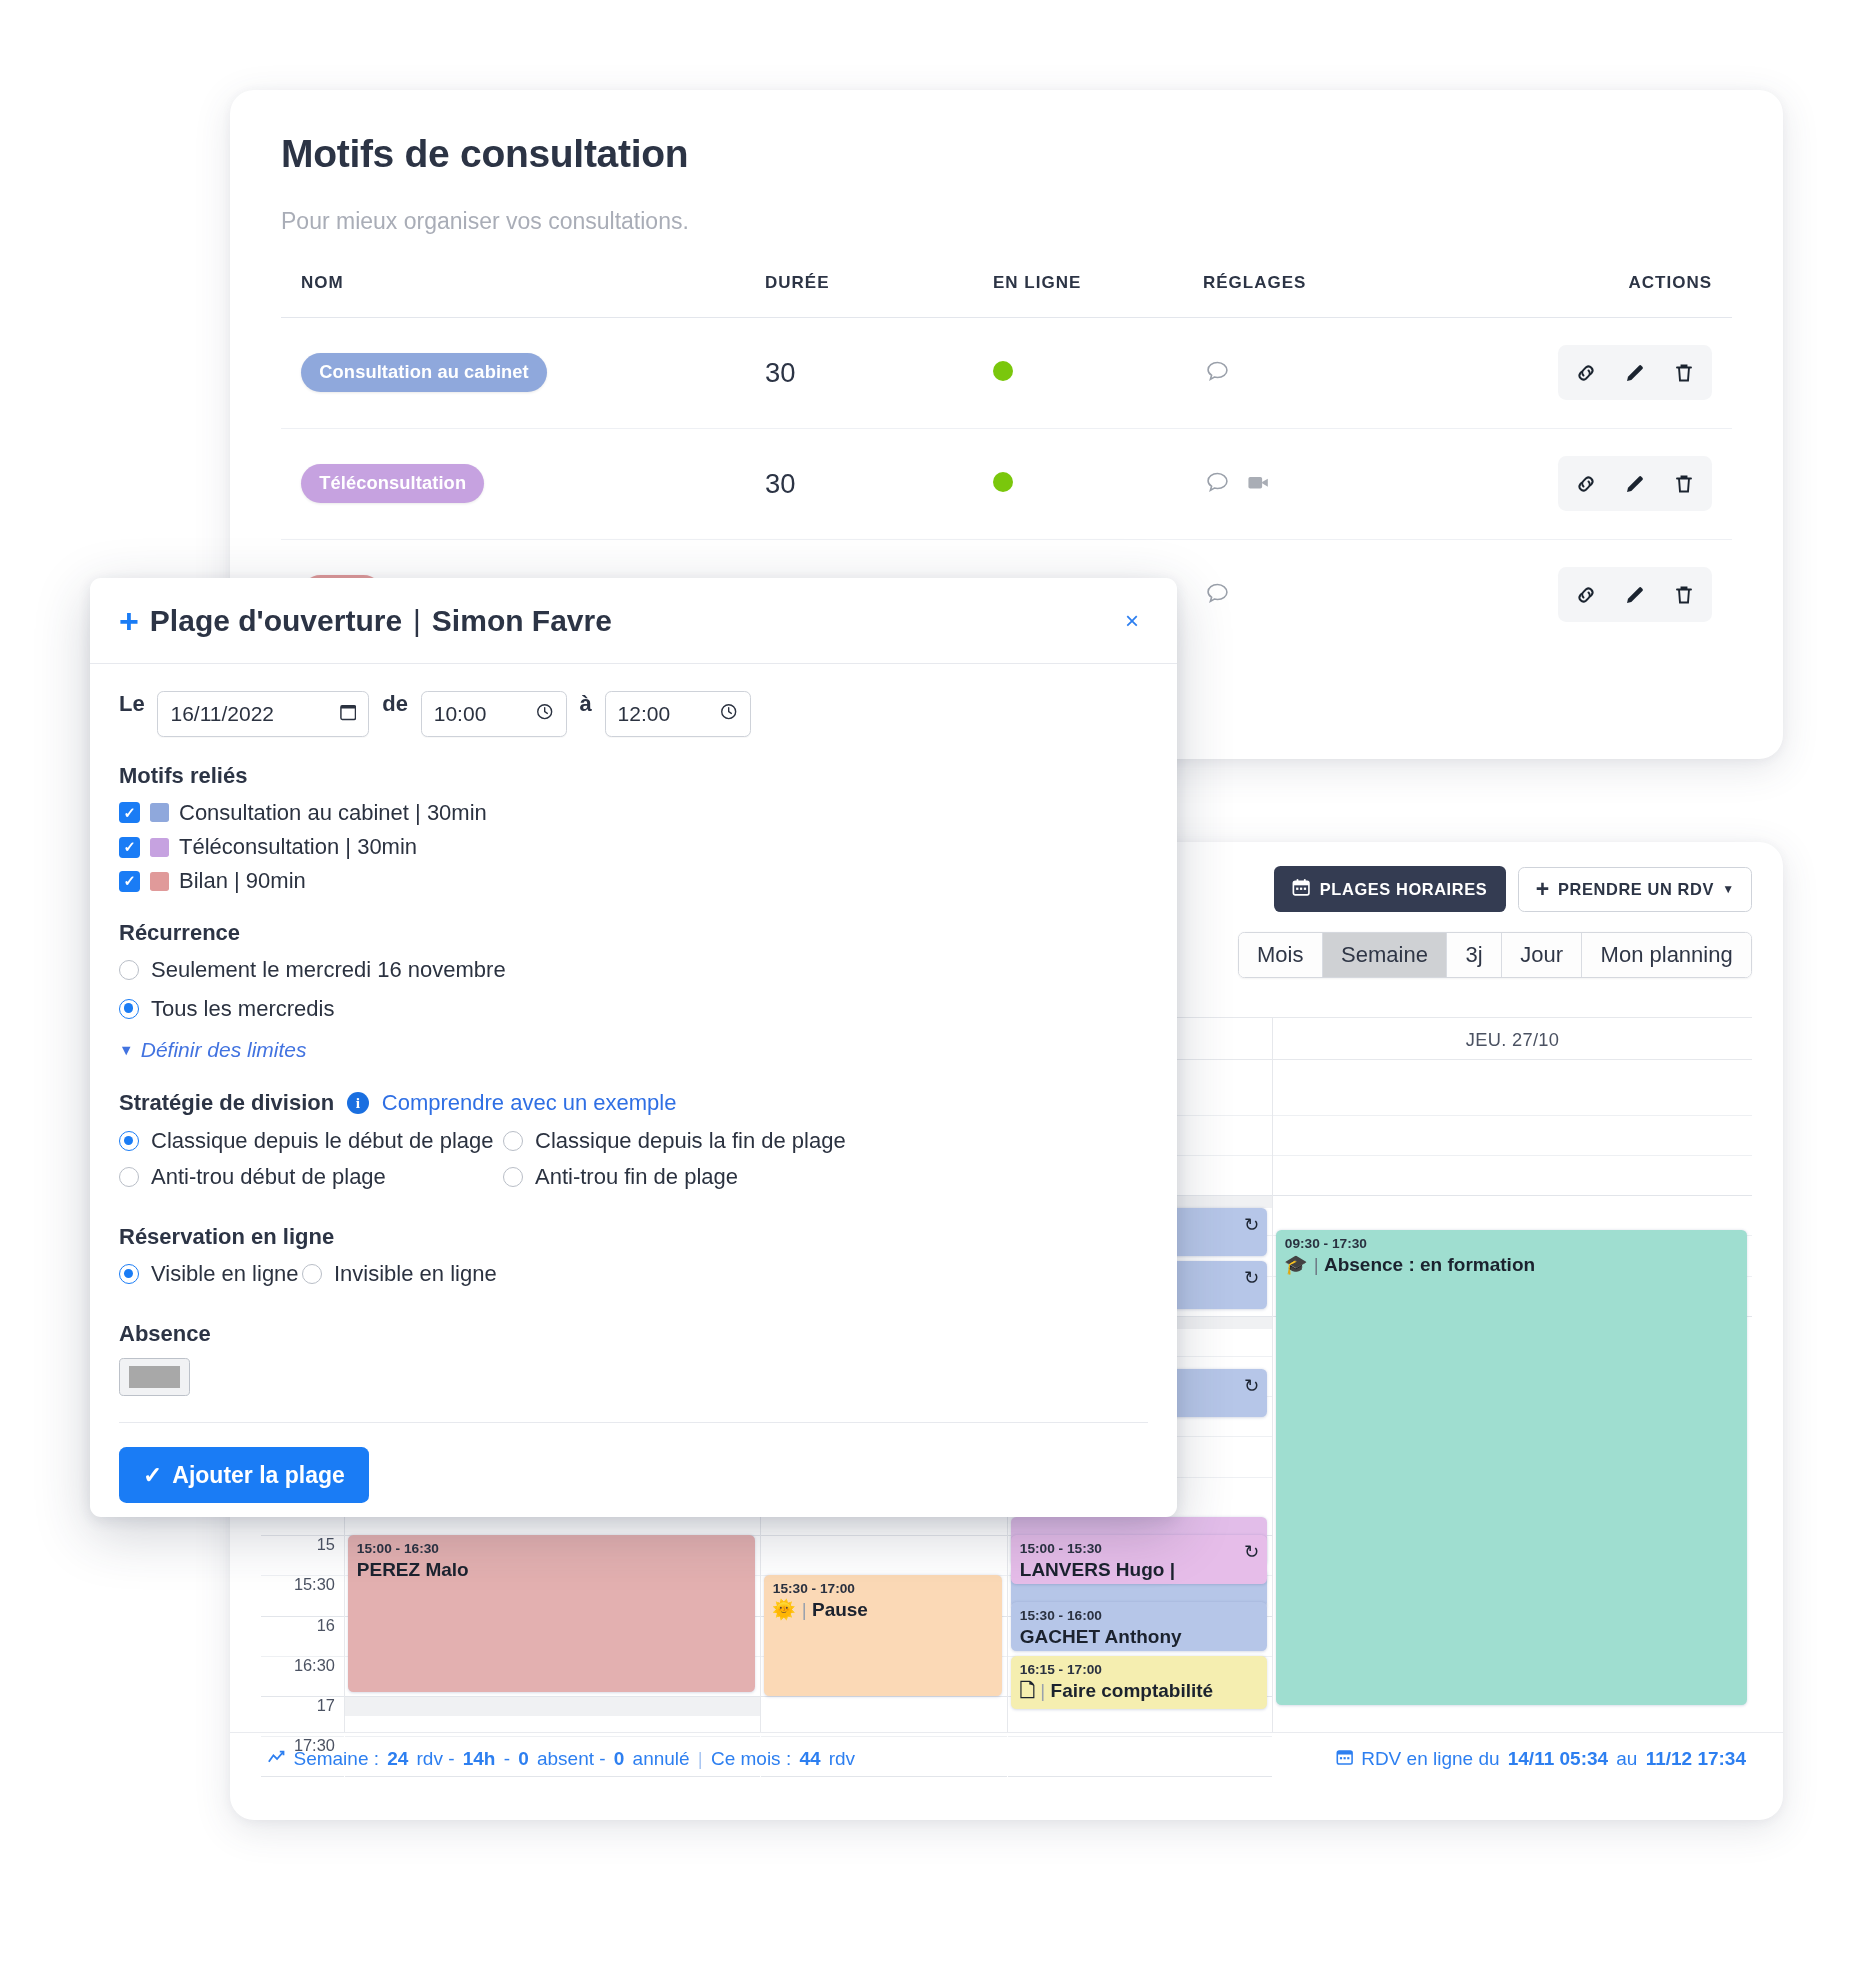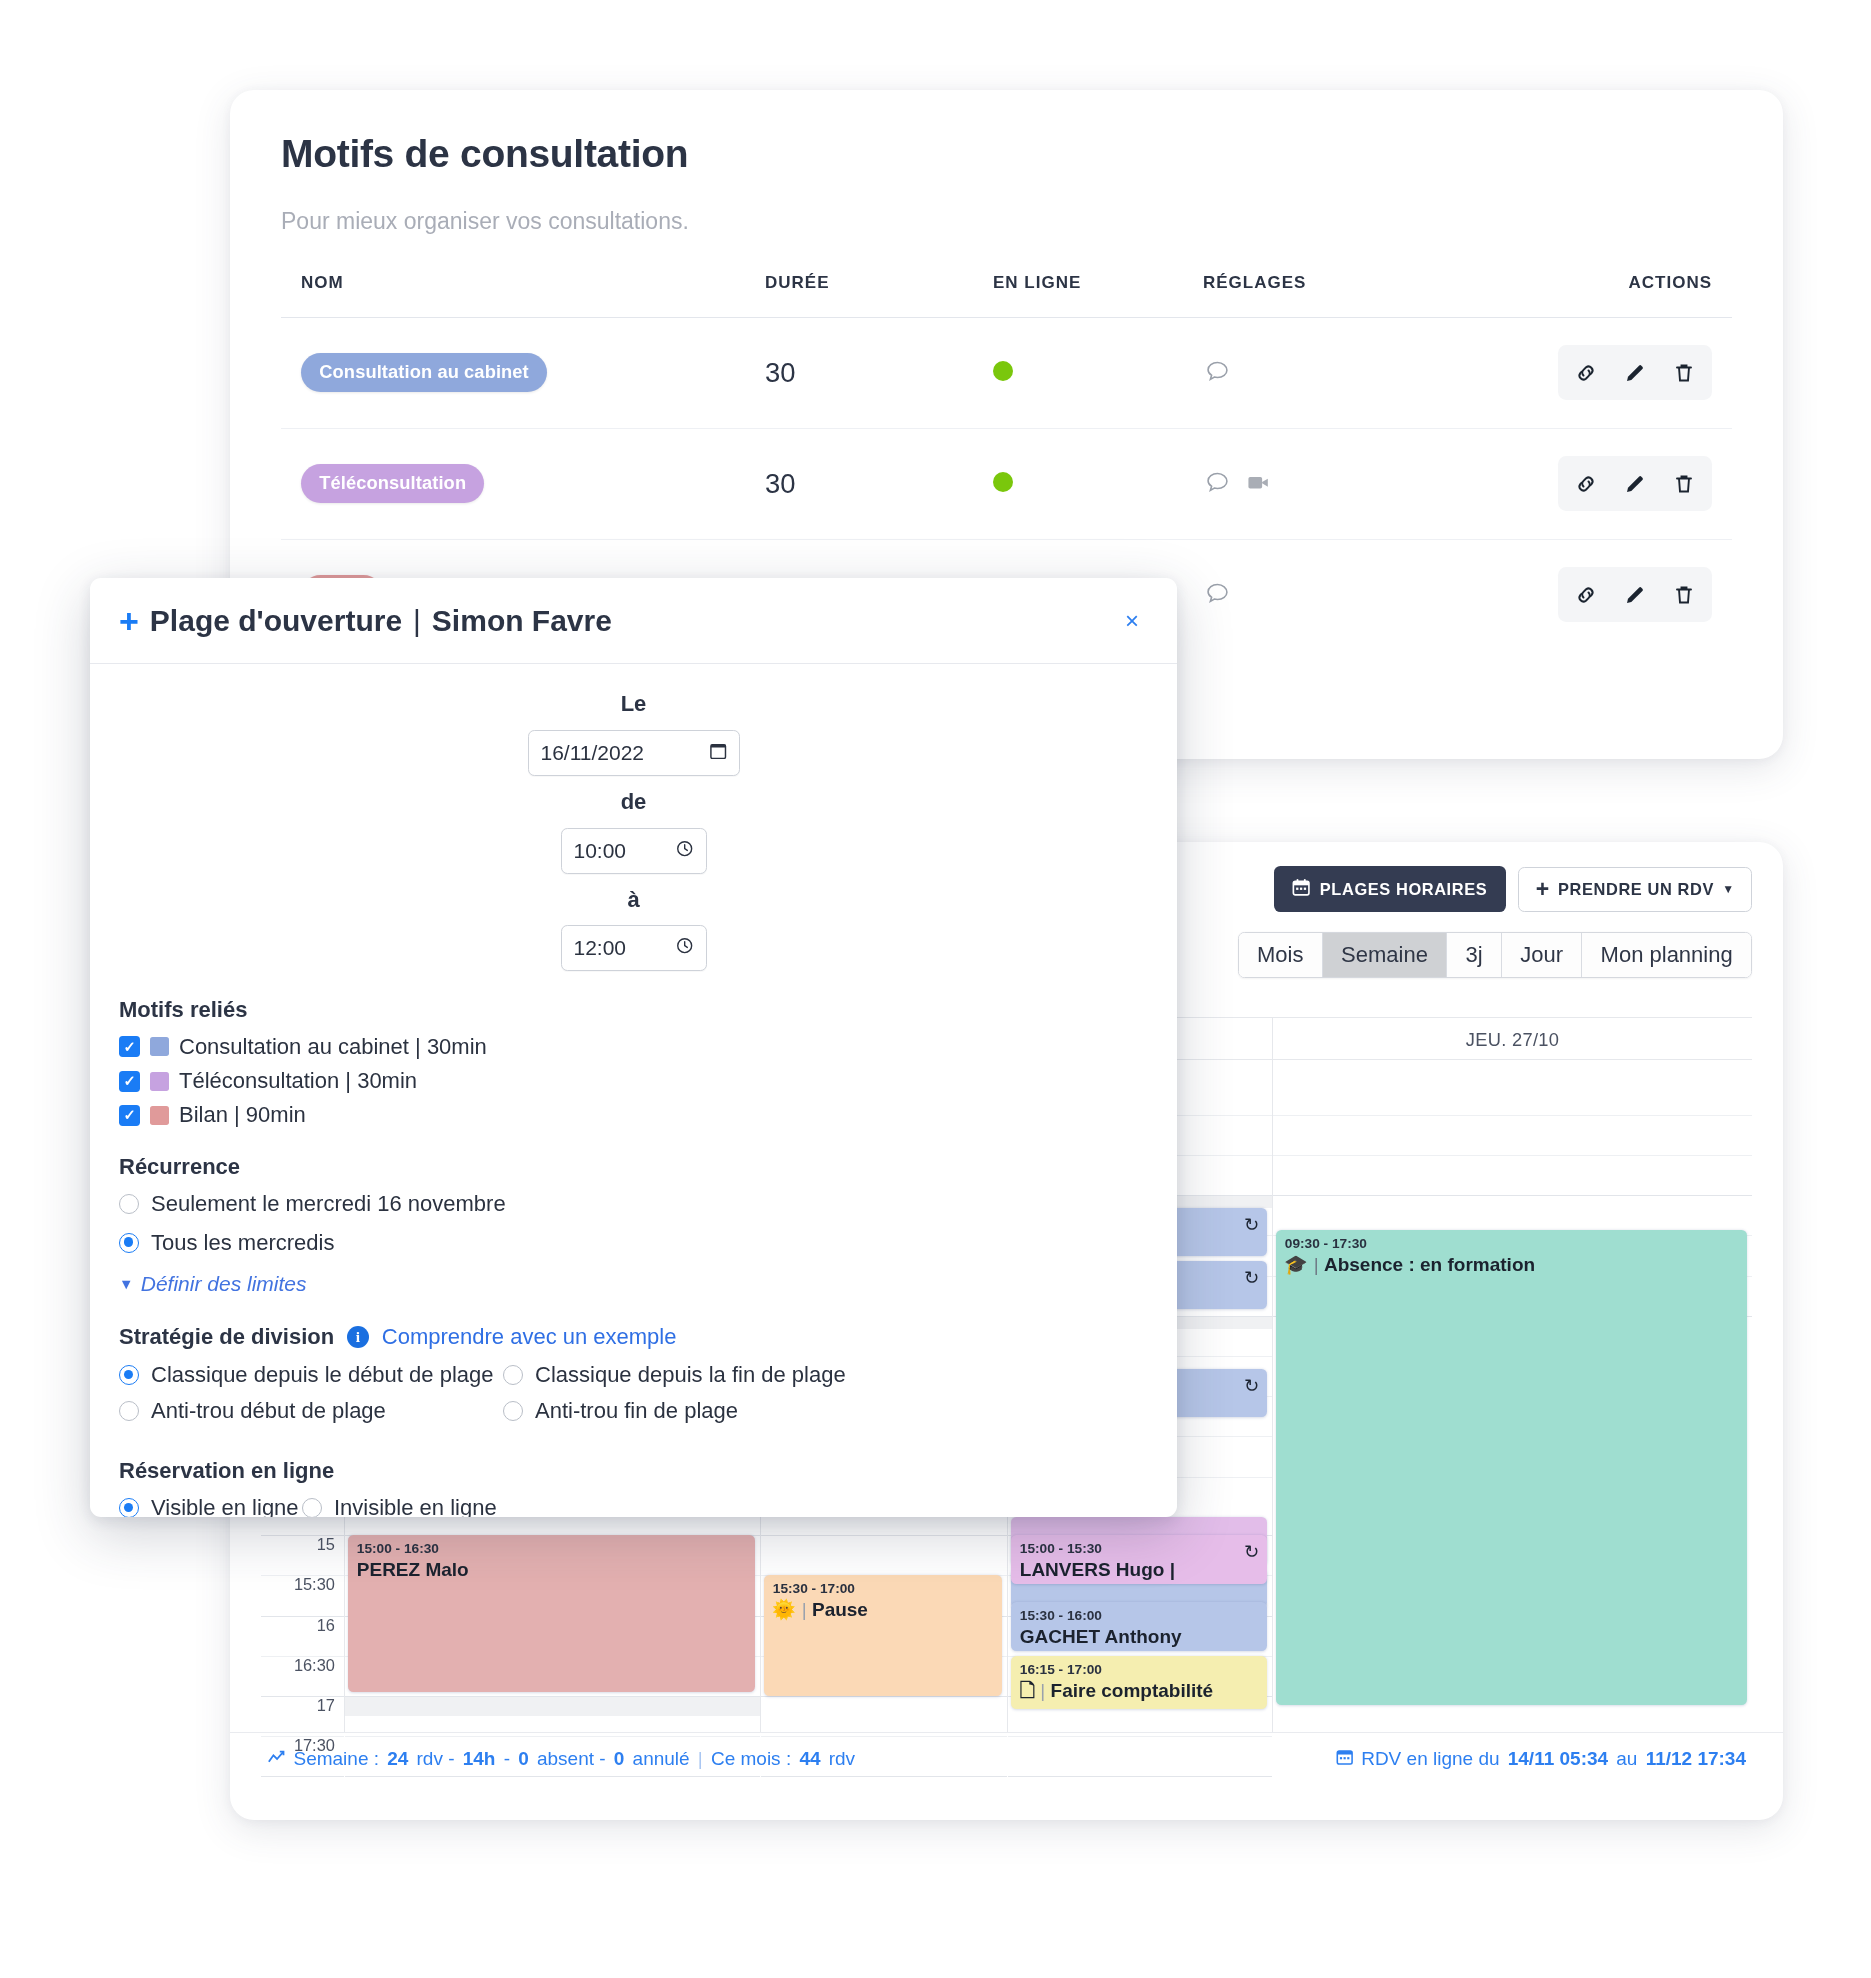--- a/index.html
+++ b/index.html
@@ -157,21 +157,21 @@
     height: 86px; display: flex; align-items: center; justify-content: space-between;
     padding: 0 29px 0 29px; border-bottom: 0.9px solid #e7e9ee;
   }
   .modal-title {
     font-size: 30px; font-weight: 700; color: #2c3445; display: flex; align-items: center; gap: 11px;
   }
   .plus-ico { color: #1a7cf5; font-size: 34px; font-weight: 700; line-height: 1; }
   .modal-close { color: #2d7ff0; font-size: 24px; cursor: pointer; padding: 5.5px 9.1px; }
   .modal-body { padding: 27.4px 29px 0 29px; }
 
-  .row-date { display: flex; align-items: center; gap: 12.8px; flex-direction: column; }
+  .row-date { display: flex; gap: 12.8px; }
   .lbl-inline { font-size: 22px; font-weight: 700; color: #2c3445; }
   .fld {
     display: flex; align-items: center; justify-content: space-between;
     border: 0.9px solid #ced2d9; border-radius: 6.4px; background: #fff;
     padding: 10px 12px; font-size: 21px; color: #2b3240;
     box-shadow: 0 0.9px 0.9px rgba(0,0,0,.03);
   }
   .fld.date { width: 212px; }
   .fld.time { width: 146px; }
   .fld-ico { color: #2b3240; font-size: 18.3px; margin-left: 9.1px; }
@@ -697,21 +697,21 @@
         <div class="rad-row" style="width:183px">
           <span class="radio on"></span>
           <span class="rad-label">Visible en ligne</span>
         </div>
         <div class="rad-row">
           <span class="radio"></span>
           <span class="rad-label">Invisible en ligne</span>
         </div>
       </div>
 
-      <div class="sec-title tight">Visible</div>
+      <div class="sec-title tight">Absence</div>
       <div class="color-box">
         <span class="color-inner"></span>
       </div>
 
       <div class="modal-divider"></div>
 
       <div class="btn-add">
         <span>✓</span>
         <span>Ajouter la plage</span>
       </div>

